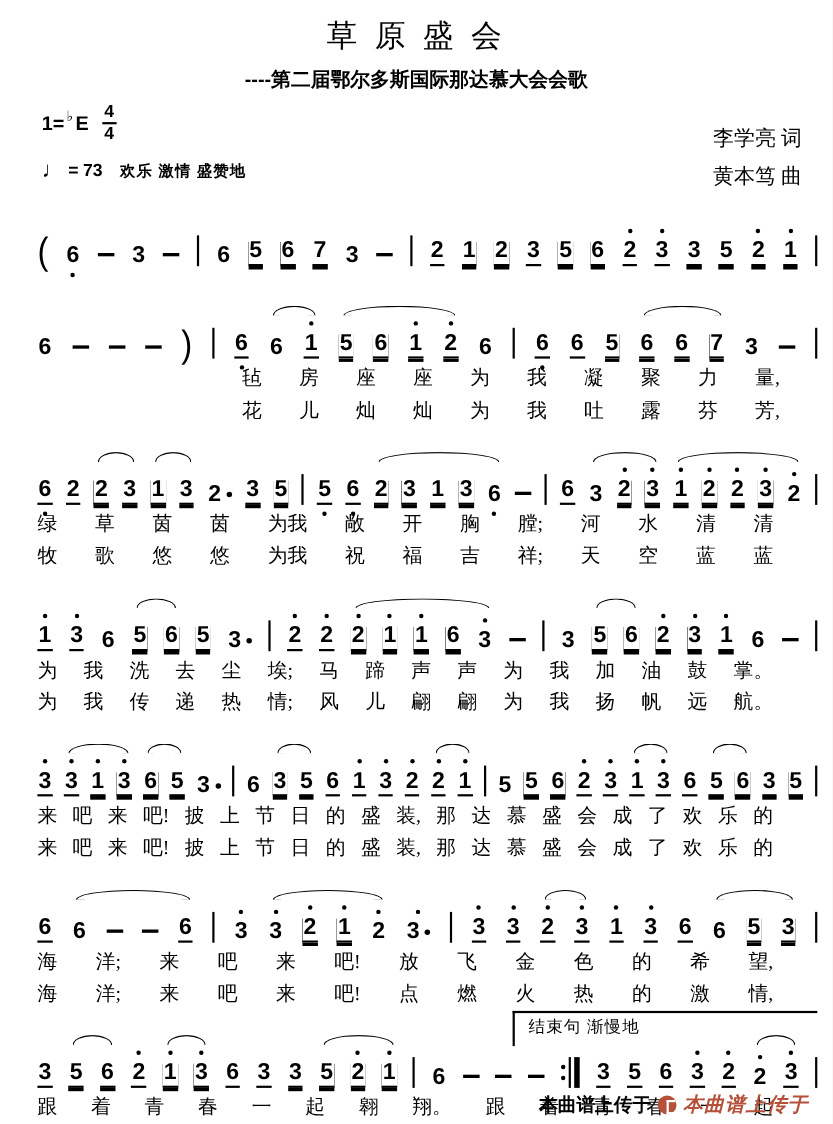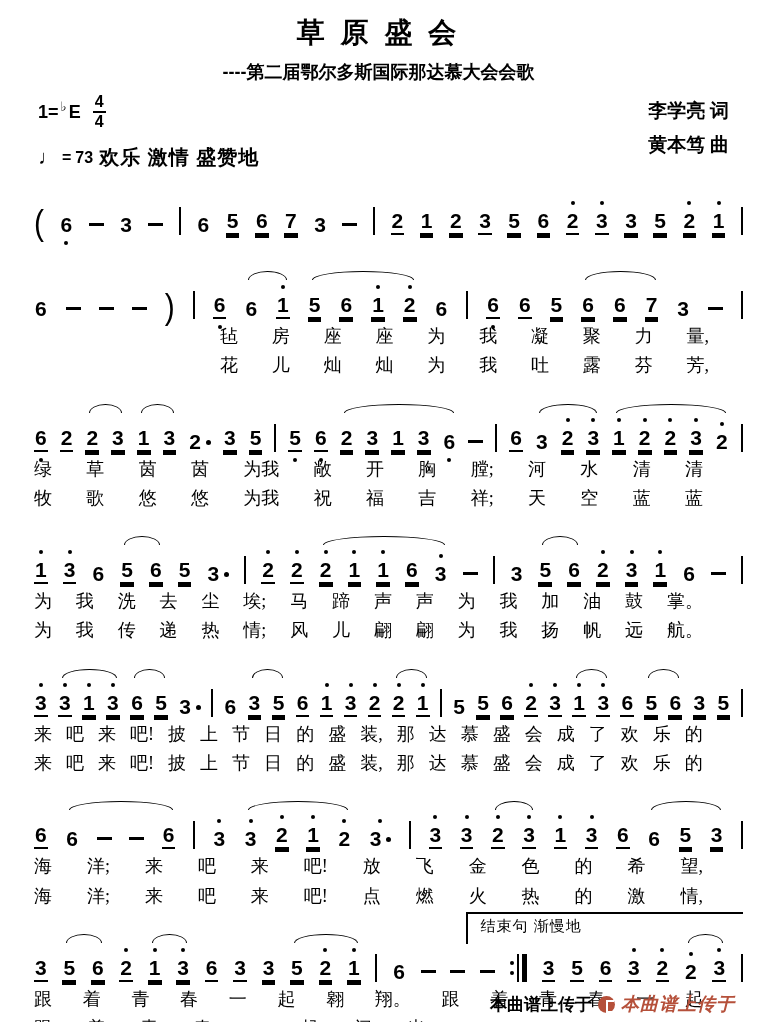--- a/index.html
+++ b/index.html
@@ -1,32 +1,32 @@
 <!DOCTYPE html>
 <html><head>
 <meta charset="utf-8">
 <style>
   html,body{margin:0;padding:0;background:#f2f0ec;}
   .page{width:757px;height:1022px;background:#fff;overflow:hidden;position:relative;
         font-family:"Liberation Sans","DejaVu Sans",sans-serif;color:#000;box-sizing:border-box;}
   
-  .title{text-align:center;font-size:28px;font-weight:bold;letter-spacing:4px;padding-top:14px;
+  .title{text-align:center;font-size:28px;font-weight:normal;letter-spacing:4px;padding-top:14px;
          font-family:"Liberation Sans",sans-serif;}
   .subtitle{text-align:center;font-size:18px;font-weight:bold;margin-top:8px;}
   .meta{display:flex;justify-content:space-between;align-items:flex-start;padding:10px 28px 0 38px;}
   .keysig{font-size:18px;font-weight:bold;display:flex;align-items:center;gap:2px;}
   .flat{font-size:13px;vertical-align:super;position:relative;top:-6px;}
   .timesig{display:inline-flex;flex-direction:column;align-items:center;line-height:1;margin-left:10px;font-size:16px;}
   .timesig .tt{border-bottom:2px solid #000;padding:0 2px 1px;}
   .timesig .tb{padding-top:1px;}
   .temporow{margin-top:14px;font-size:16px;font-weight:bold;display:flex;align-items:center;gap:4px;}
   .tnote{font-size:20px;}
-  .expr{font-size:20px;margin-left:2px;letter-spacing:1px;}
-  .credits{font-size:19px;font-weight:700;line-height:1.8;text-align:right;
-           font-family:"Liberation Serif","DejaVu Serif",serif;}
+  .expr{font-size:14px;margin-left:12px;letter-spacing:1px;}
+  .credits{font-size:19px;font-weight:400;line-height:1.8;text-align:right;
+           font-family:"Liberation Serif","DejaVu Serif",serif;margin-top:16px;}
   
   .score{padding:14px 14px 0 34px;}
   .system{margin-bottom:24px;}
   .system.sys-1{margin-bottom:34px;}
   .notes{display:flex;justify-content:space-between;align-items:flex-end;position:relative;
          padding-top:16px;height:50px;box-sizing:border-box;}
   .tok{flex:0 0 auto;}
   .note{position:relative;display:inline-flex;align-items:flex-end;
         font-size:21px;font-weight:bold;line-height:1;}
   .note .base{display:inline-block;padding:0 1px;}

